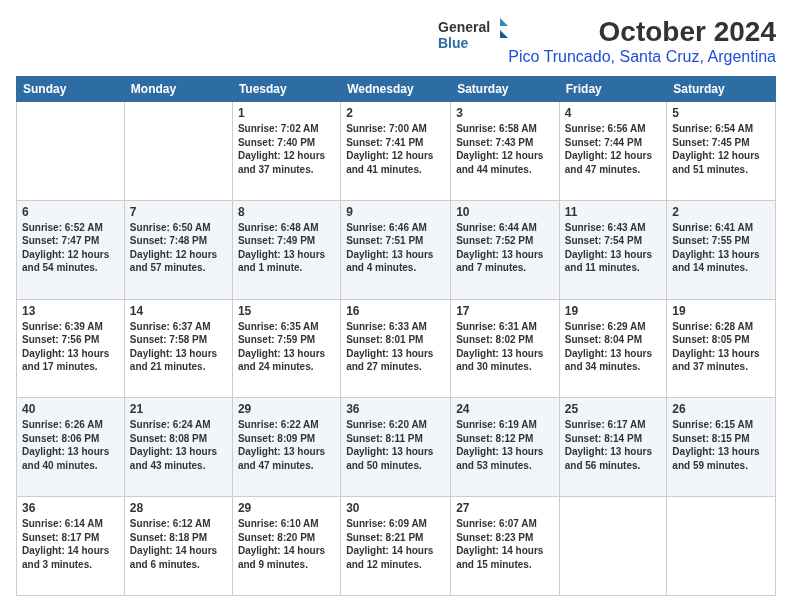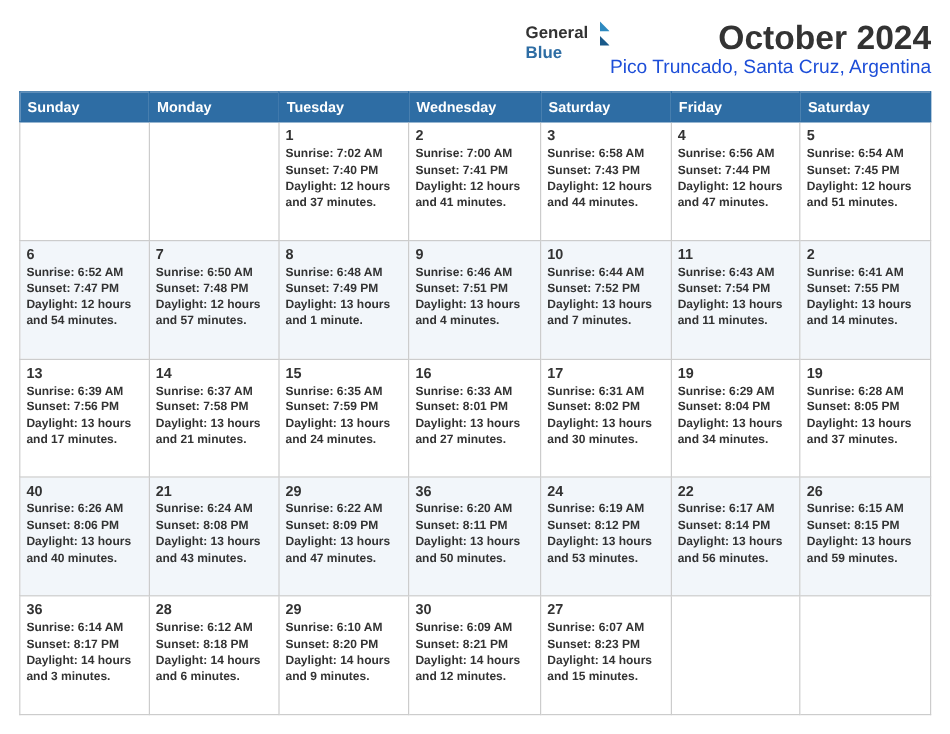--- a/index.html
+++ b/index.html
@@ -215,21 +215,21 @@
           </td>
           <td>
             <span class="day-num">36</span>
             <div class="day-info">Sunrise: 6:20 AM<br>Sunset: 8:11 PM<br>Daylight: 13 hours<br>and 50 minutes.</div>
           </td>
           <td>
             <span class="day-num">24</span>
             <div class="day-info">Sunrise: 6:19 AM<br>Sunset: 8:12 PM<br>Daylight: 13 hours<br>and 53 minutes.</div>
           </td>
           <td>
-            <span class="day-num">22</span>
+            <span class="day-num">25</span>
             <div class="day-info">Sunrise: 6:17 AM<br>Sunset: 8:14 PM<br>Daylight: 13 hours<br>and 56 minutes.</div>
           </td>
           <td>
             <span class="day-num">26</span>
             <div class="day-info">Sunrise: 6:15 AM<br>Sunset: 8:15 PM<br>Daylight: 13 hours<br>and 59 minutes.</div>
           </td>
         </tr>
         <tr>
           <td>
             <span class="day-num">36</span>

